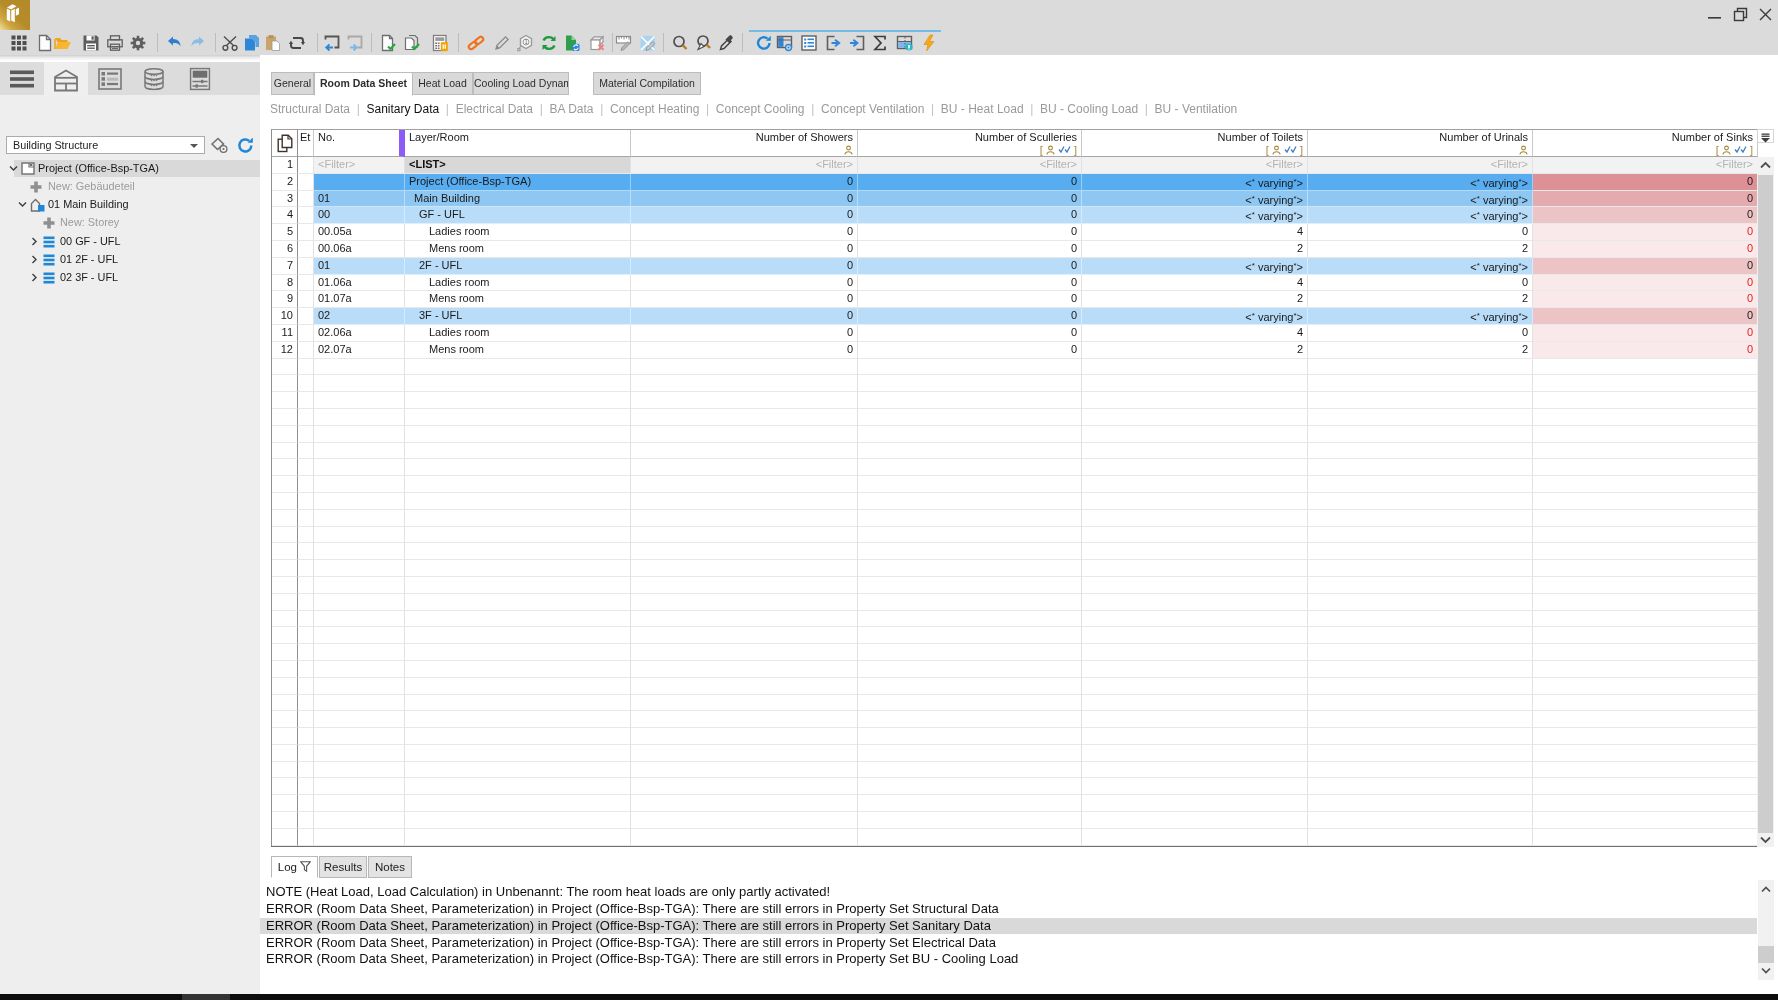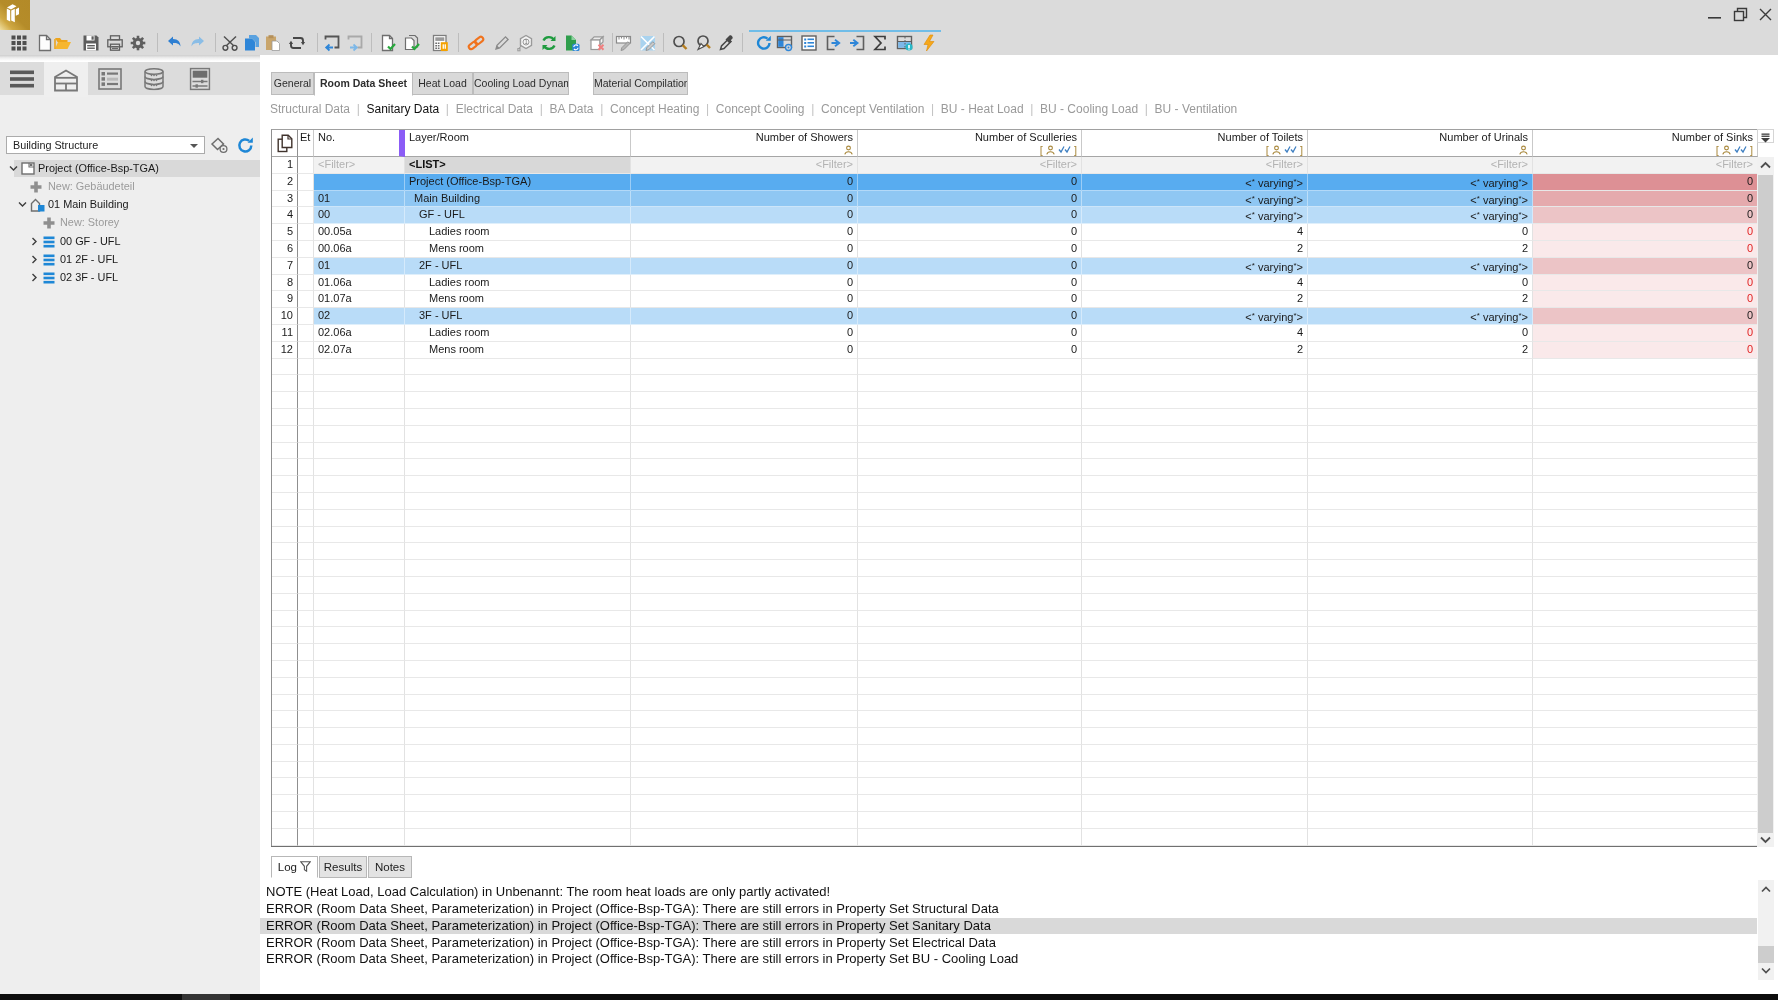--- a/index.html
+++ b/index.html
@@ -579,21 +579,21 @@
         </g>
       </svg>
     <span style="position:absolute; left:60px">02 3F - UFL</span>
   </div>
 </div>
 <div id="main">
 <div class="tab1" style="left:11px;width:43px">General</div>
 <div class="tab1 sel" style="left:54px;width:99px">Room Data Sheet</div>
 <div class="tab1" style="left:152px;width:61px">Heat Load</div>
 <div class="tab1" style="left:213px;width:96px">Cooling Load Dynamic</div>
-<div class="tab1" style="left:333px;width:95px">Material Compilation</div>
+<div class="tab1" style="left:333px;width:108px">Material Compilation</div>
 <div class="stab" style="left:10px"><span style="">Structural Data</span><span style="color:#c0c0c0">&nbsp;&nbsp;|&nbsp;&nbsp;</span><span style="color:#111">Sanitary Data</span><span style="color:#c0c0c0">&nbsp;&nbsp;|&nbsp;&nbsp;</span><span style="">Electrical Data</span><span style="color:#c0c0c0">&nbsp;&nbsp;|&nbsp;&nbsp;</span><span style="">BA Data</span><span style="color:#c0c0c0">&nbsp;&nbsp;|&nbsp;&nbsp;</span><span style="">Concept Heating</span><span style="color:#c0c0c0">&nbsp;&nbsp;|&nbsp;&nbsp;</span><span style="">Concept Cooling</span><span style="color:#c0c0c0">&nbsp;&nbsp;|&nbsp;&nbsp;</span><span style="">Concept Ventilation</span><span style="color:#c0c0c0">&nbsp;&nbsp;|&nbsp;&nbsp;</span><span style="">BU - Heat Load</span><span style="color:#c0c0c0">&nbsp;&nbsp;|&nbsp;&nbsp;</span><span style="">BU - Cooling Load</span><span style="color:#c0c0c0">&nbsp;&nbsp;|&nbsp;&nbsp;</span><span style="">BU - Ventilation</span></div>
 <div id="tbl">
 <div class="row hdr" style="height:28px; border-top:1px solid #a0a0a0; border-left:1px solid #8f8f8f; font-size:11px">
         <div class="rn" style="border-bottom:1px solid #a6a6a6; position:relative">
           <svg style="position:absolute;left:5px;top:4px" width="16" height="19" viewBox="0 0 16 19">
             <g stroke="#40332d" stroke-width="1.4">
               <rect x="1.2" y="5.2" width="8.6" height="12.3" fill="#fff"></rect>
               <path d="M5.2,1.2 h6 l3.6,3.6 v8.7 h-9.6 z" fill="#fff"></path>
               <path d="M11,1.2 v3.8 h3.8" fill="none" stroke-width="1.2"></path>
             </g>

